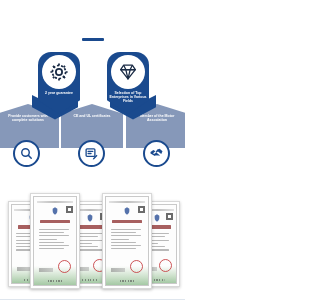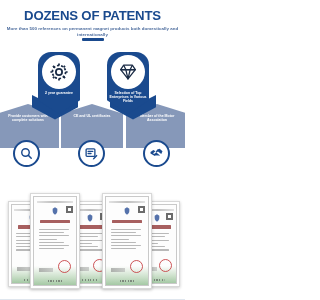--- a/index.html
+++ b/index.html
@@ -147,24 +147,20 @@
 
   .bottom-rule{
     position:absolute;left:0;bottom:0;width:185px;height:1px;background:#dfe6ee;
   }
 </style>
 </head>
 <body>
 
 <div id="root">
 
-  <div class="header">
-    <h1 class="title">DOZENS OF PATENTS</h1>
-    <p class="subtitle">More than 500 references on permanent magnet products both domestically and internationally</p>
-  </div>
   <div class="title-rule"></div>
 
   <div class="info">
 
     <div class="plate p1">
       <div class="plate-label">Provide customers with complete solutions</div>
     </div>
     <div class="plate p2">
       <div class="plate-label">CE and UL certificates</div>
     </div>

